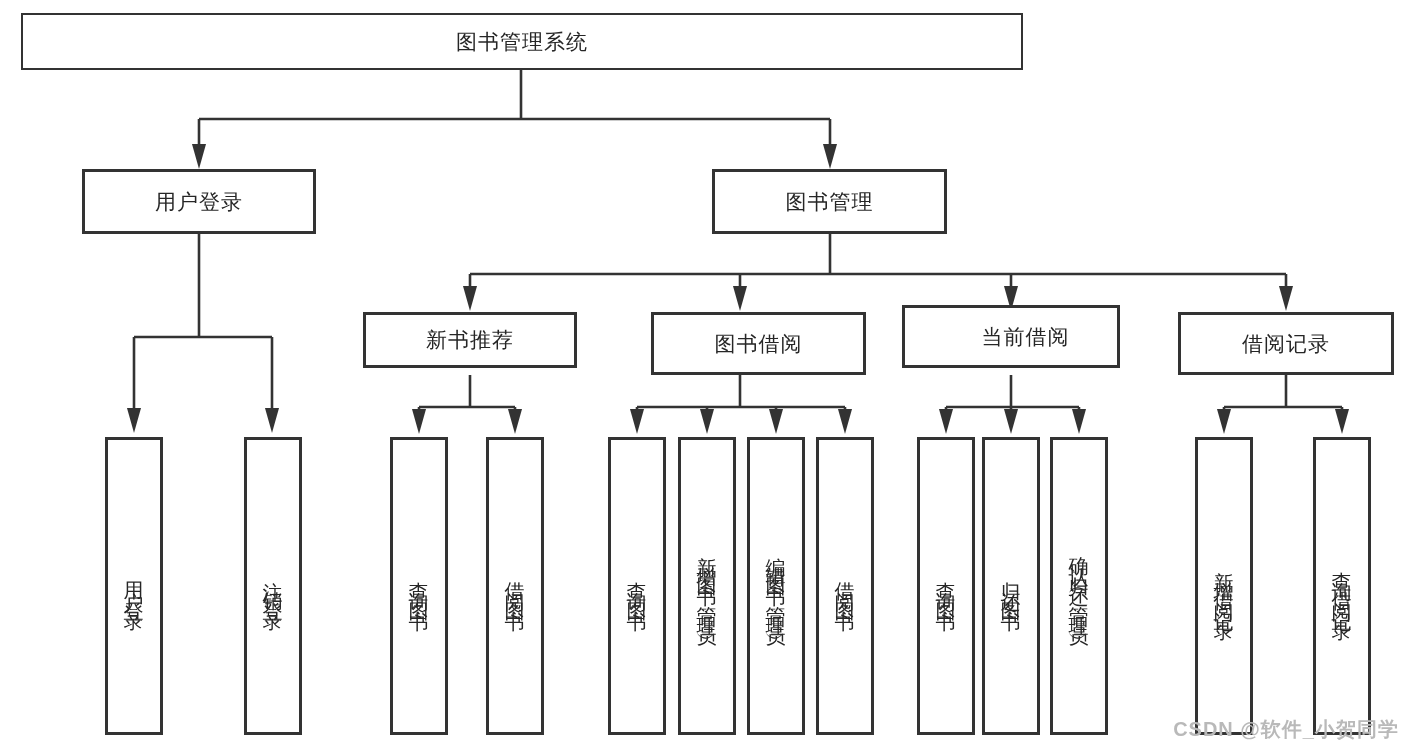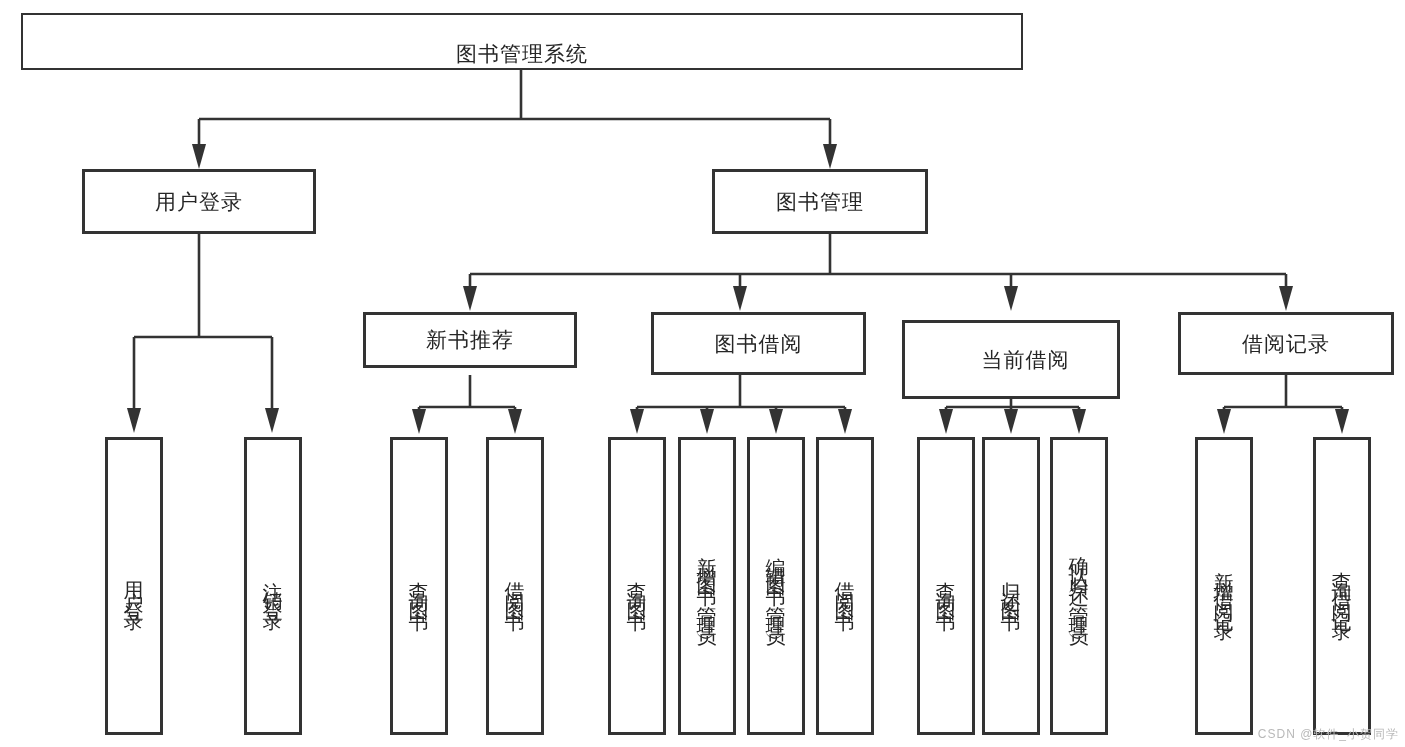--- a/index.html
+++ b/index.html
@@ -35,24 +35,25 @@
     font-size: 20px;
     letter-spacing: 10px;
     line-height: 1;
     white-space: nowrap;
     color: #262626;
   }
   .watermark {
     position: absolute;
     right: 6px;
     bottom: 4px;
-    font-size: 12px;
+    font-size: 20px;
     color: #b9b9b9;
     letter-spacing: 1px;
     z-index: 5;
+    font-weight: bold;
   }
 </style>
 </head>
 <body>
 
 <div class="canvas">
 
   <svg class="wires" viewBox="0 0 1405 747" xmlns="http://www.w3.org/2000/svg">
     <g stroke="#333333" stroke-width="2.6" fill="none">
 
@@ -113,38 +114,38 @@
       <polygon points="776,434 769,409 783,409"></polygon>
       <polygon points="845,434 838,409 852,409"></polygon>
       <polygon points="946,434 939,409 953,409"></polygon>
       <polygon points="1011,434 1004,409 1018,409"></polygon>
       <polygon points="1079,434 1072,409 1086,409"></polygon>
       <polygon points="1224,434 1217,409 1231,409"></polygon>
       <polygon points="1342,434 1335,409 1349,409"></polygon>
     </g>
   </svg>
 
-  <div class="node hbox root" style="left:21px; top:13px; width:1002px; height:57px;align-items:flex-end;">
+  <div class="node hbox root" style="left:21px; top:13px; width:1002px; height:57px;">
     <span>图书管理系统</span>
   </div>
 
   <div class="node hbox" style="left:82px; top:169px; width:234px; height:65px;">
     <span>用户登录</span>
   </div>
-  <div class="node hbox" style="left:712px; top:169px; width:216px; height:65px;">
+  <div class="node hbox" style="left:712px; top:169px; width:235px; height:65px;">
     <span>图书管理</span>
   </div>
 
   <div class="node hbox" style="left:363px; top:312px; width:214px; height:56px;">
     <span>新书推荐</span>
   </div>
   <div class="node hbox" style="left:651px; top:312px; width:215px; height:63px;">
     <span>图书借阅</span>
   </div>
-  <div class="node hbox" style="left:902px; top:320px; width:218px; height:79px;padding-left:29px;">
+  <div class="node hbox" style="left:902px; top:305px; width:218px; height:63px;padding-left:29px;">
     <span>当前借阅</span>
   </div>
   <div class="node hbox" style="left:1178px; top:312px; width:216px; height:63px;font-family:Liberation Serif, serif;">
     <span>借阅记录</span>
   </div>
 
   <div class="node vbox" style="left:105px; top:437px;">
     <span class="vtext">用户登录</span>
   </div>
   <div class="node vbox" style="left:244px; top:437px;">

